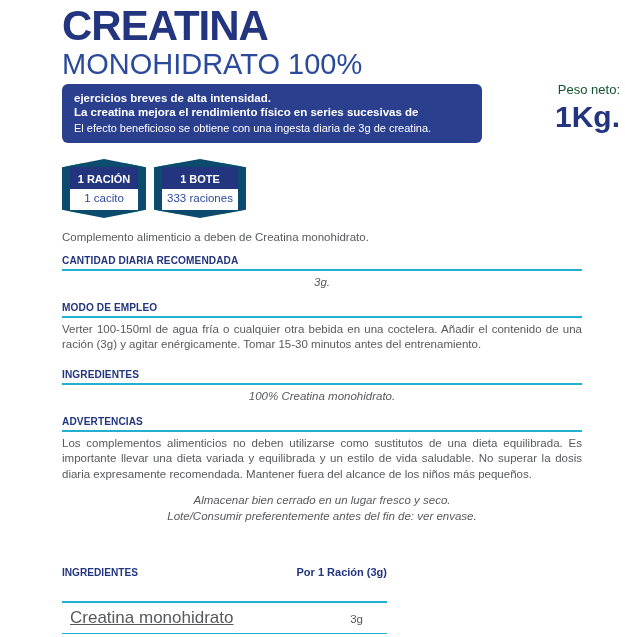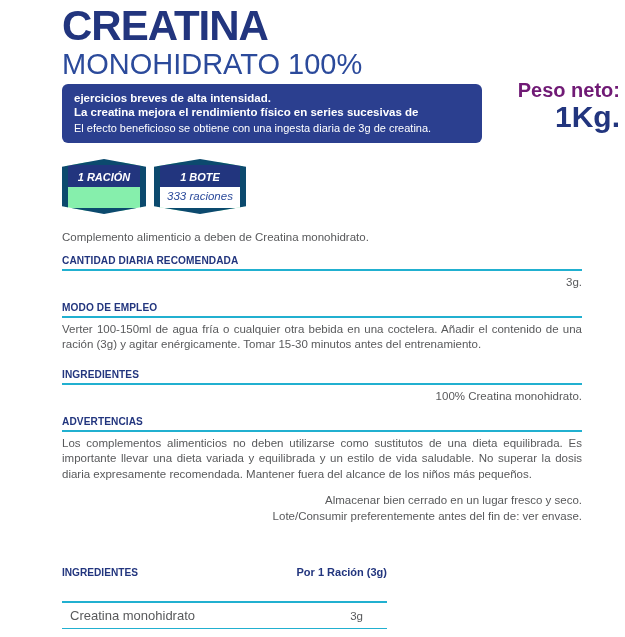--- a/index.html
+++ b/index.html
@@ -33,35 +33,34 @@
   }
   .claim-bold{
     font-size:11.5px;font-weight:bold;line-height:14px;margin:0;
   }
   .claim-reg{
     font-size:11px;font-weight:normal;line-height:14px;margin:2px 0 0 0;
   }
 
   
   .peso{position:absolute;left:492px;top:80px;width:128px;text-align:right;}
-  .peso-label{font-size:20px;font-weight:bold;color:#701a75;line-height:20px;}
+  .peso-label{font-size:13px;font-weight:normal;color:#14532d;line-height:20px;}
   .peso-value{font-size:30px;font-weight:bold;color:#22357e;line-height:32px;margin-top:1px;}
 
   
   .badges{position:absolute;left:62px;top:159px;display:flex;gap:8px;}
   .badge{
     width:84px;
-    border:6px solid #0c4a6e;
+    border:8px solid #0c4a6e;
     border-radius:3px;
     overflow:hidden;
-    background:#86efac;
+    background:#22c55e;
     -webkit-clip-path:polygon(0% 14%,50% 0%,100% 14%,100% 86%,50% 100%,0% 86%);
     clip-path:polygon(0% 14%,50% 0%,100% 14%,100% 86%,50% 100%,0% 86%);
     box-sizing:border-box;
-    font-style:italic;
   }
   .badge.wide{width:92px;}
   .badge-top{
     background:#22357e;color:#ffffff;
     font-size:11px;font-weight:bold;text-align:center;
     padding:6px 0 4px 0;letter-spacing:0px;
   }
   .badge-bot{
     background:#ffffff;color:#2b4a9b;
     font-size:11.5px;font-weight:normal;text-align:center;
@@ -80,37 +79,37 @@
     transform:scaleX(0.92);transform-origin:left center;
     white-space:nowrap;
   }
   .sec-rule{
     height:1.6px;background:#21b0d0;width:520px;margin-top:2px;
   }
   .sec-body{
     font-size:11.5px;line-height:15.5px;color:#58595b;
     margin-top:4px;text-align:justify;
   }
-  .sec-body.nojust{text-align:right;}
+  .sec-body.nojust{text-align:center;font-style:italic;}
 
   
   .nutri{position:absolute;left:62px;top:566px;width:325px;}
   .nutri-row{display:flex;align-items:baseline;}
   .nutri-head .n-left{
     font-size:11px;font-weight:bold;color:#22357e;
     transform:scaleX(0.92);transform-origin:left center;
   }
   .nutri-head .n-right{
     font-size:11px;font-weight:bold;color:#22357e;text-align:right;
   }
   .n-left{flex:1;padding-bottom:5px;}
   .n-right{width:120px;text-align:right;padding-bottom:23px;}
   .nutri-rule{height:1.6px;background:#21b0d0;width:325px;}
   .nutri-body .n-left{
-    font-size:13px;color:#58595b;font-weight:normal;padding:5px 0 5px 8px;
+    font-size:17px;color:#58595b;font-weight:normal;padding:5px 0 5px 8px;text-decoration:underline;
   }
   .nutri-body .n-right{
     font-size:11.5px;color:#58595b;font-weight:normal;padding:5px 24px 5px 0;
     width:96px;
   }
 </style>
 </head>
 <body>
 
 <div class="page">
@@ -127,20 +126,21 @@
   </div>
 
   <div class="peso">
     <div class="peso-label">Peso neto:</div>
     <div class="peso-value">1Kg.</div>
   </div>
 
   <div class="badges">
     <div class="badge">
       <div class="badge-top">1 RACIÓN</div>
+      <div class="badge-bot">1 cacito</div>
     </div>
     <div class="badge wide">
       <div class="badge-top">1 BOTE</div>
       <div class="badge-bot">333 raciones</div>
     </div>
   </div>
 
   <div class="intro">Complemento alimenticio a deben de Creatina monohidrato.</div>
 
   <div class="section" style="top:254px;">

